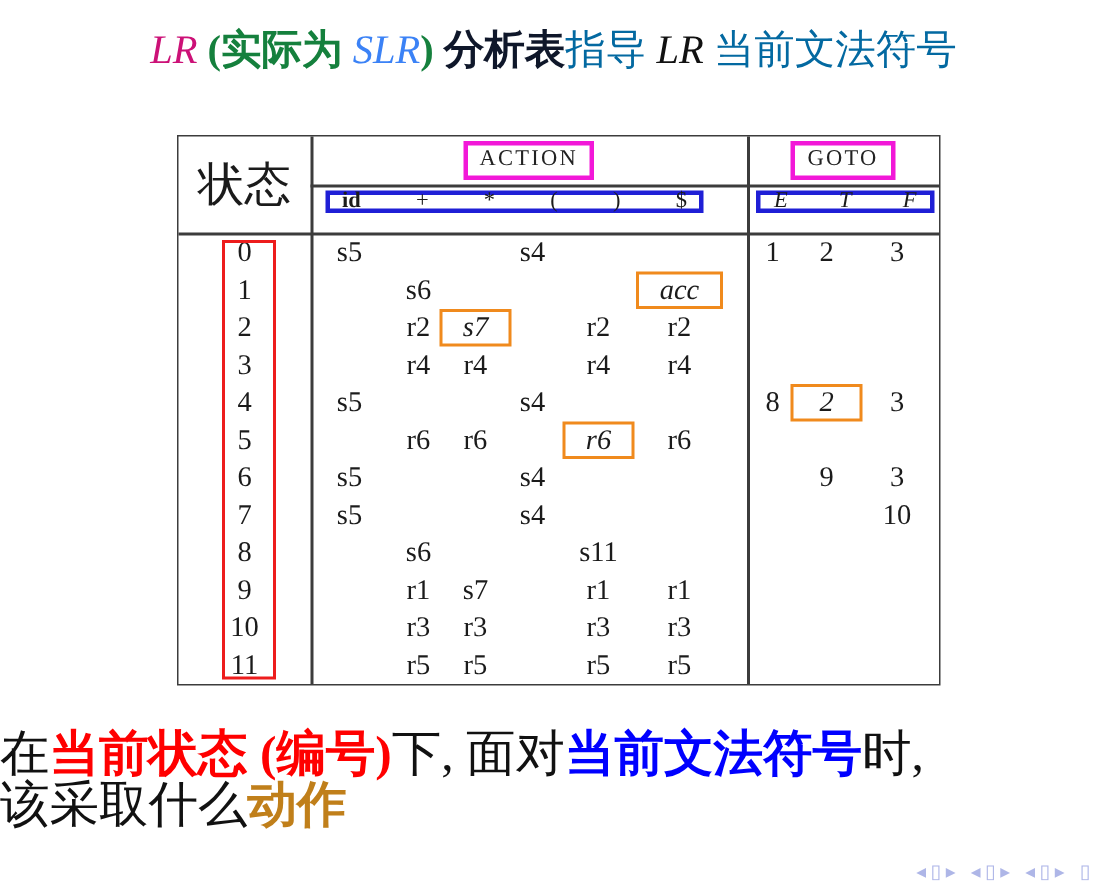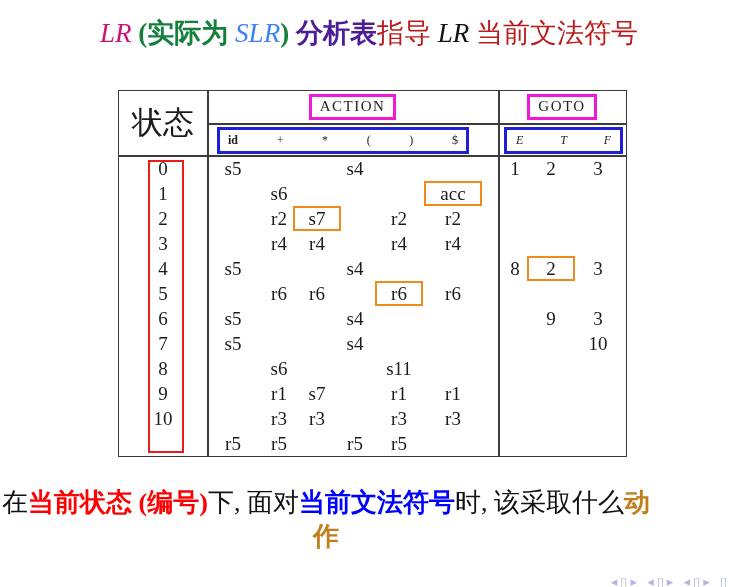--- a/index.html
+++ b/index.html
@@ -2,54 +2,54 @@
 <html><head>
 <meta charset="utf-8">
 <style>
   html,body{margin:0;padding:0;background:#fff;}
   .page{position:relative;width:738px;height:587px;background:#ffffff;overflow:hidden;
         font-family:"Liberation Serif","DejaVu Serif",serif;}
   
   .title{position:absolute;left:0;top:16px;width:738px;text-align:center;
          font-size:27px;line-height:34px;white-space:pre-wrap;color:#111;}
   .t-accent-it{color:#cc1177;font-style:italic;}
-  .t-accent-b{color:#4c1d95;font-weight:bold;}
+  .t-accent-b{color:#0f172a;font-weight:bold;}
   .t-green-b{color:#15803d;font-weight:bold;}
   .t-green-it{color:#3b82f6;font-style:italic;}
-  .t-black{color:#b91c1c;}
+  .t-black{color:#0369a1;}
   .t-black-it{color:#111;font-style:italic;}
   
   .table-area{position:absolute;left:118px;top:90px;width:507px;height:365px;
               border:1.6px solid #3c3c3c;box-sizing:content-box;color:#1b1b1b;}
   .vline{position:absolute;top:0;height:365px;width:1.6px;background:#3c3c3c;}
   .hline{position:absolute;height:1.6px;background:#3c3c3c;}
   .state-header{position:absolute;left:0;top:0;width:88px;height:64px;
                 display:flex;align-items:center;justify-content:center;
                 font-size:31px;}
   .hdr-wrap{position:absolute;top:0;height:32px;display:flex;align-items:center;justify-content:center;}
   .box-magenta{border:3px solid #f218d8;padding:1px 8px 2px;font-size:15px;
                letter-spacing:1.5px;color:#222;background:#fff;}
-  .box-blue{position:absolute;top:36px;height:27px;border:3px solid #1f1fd6;
+  .box-blue{position:absolute;top:36px;height:15px;border:3px solid #1f1fd6;
             box-sizing:border-box;display:flex;align-items:center;
-            justify-content:space-between;font-size:12px;}
+            justify-content:space-between;font-size:15px;}
   .box-blue.terms{left:98px;width:252px;padding:0 8px;}
   .box-blue.nonterms{left:385px;width:119px;padding:0 9px;font-style:italic;}
   .term-id{font-weight:bold;}
   .table-grid{position:absolute;left:0;top:65px;width:507px;height:300px;
               display:grid;grid-template-columns:88px 52px 40px 36px 40px 48px 60px 15px 34px 38px 56px;
               grid-auto-rows:25px;}
   .cell{display:flex;align-items:center;justify-content:center;
         font-size:19px;color:#1b1b1b;}
   .hl-orange{display:inline-flex;align-items:center;justify-content:center;
-             border:2.5px solid #f08a1d;min-width:16px;height:21px;padding:0 14px;}
+             border:2.5px solid #f08a1d;min-width:16px;height:21px;padding:0 14px;font-style:italic;}
   .red-box{position:absolute;left:29px;top:69px;width:36px;height:293px;
            border:2.5px solid #ed1c1c;box-sizing:border-box;pointer-events:none;}
   
-  .caption1{position:absolute;left:0;top:486px;width:652px;text-align:center;
-            font-size:26px;line-height:34px;white-space:pre-wrap;color:#111;}
+  .caption1{position:absolute;left:0;top:486px;width:652px;text-align:left;
+            font-size:33px;line-height:34px;white-space:pre-wrap;color:#111;}
   .caption2{position:absolute;left:0;top:541px;width:738px;text-align:center;
             font-size:25px;line-height:34px;white-space:pre-wrap;color:#111;}
   .c-red{color:#ff0000;font-weight:bold;}
   .c-blue{color:#0000ff;font-weight:bold;}
   .c-orange{color:#c07f1a;font-weight:bold;}
   .c-purple{color:#993399;font-size:21px;letter-spacing:1px;}
   
   .nav-symbols{position:absolute;right:8px;top:574px;font-size:13px;
                letter-spacing:3px;color:#9aa4e2;opacity:.8;
                font-family:"DejaVu Sans",sans-serif;}
@@ -214,20 +214,21 @@
         <div class="cell"></div>
         <div class="cell">r3</div>
         <div class="cell">r3</div>
         <div class="cell"></div>
         <div class="cell">r3</div>
         <div class="cell">r3</div>
         <div class="cell"></div>
         <div class="cell"></div>
         <div class="cell"></div>
         <div class="cell"></div>
+        <div class="cell">11</div>
         <div class="cell"></div>
         <div class="cell">r5</div>
         <div class="cell">r5</div>
         <div class="cell"></div>
         <div class="cell">r5</div>
         <div class="cell">r5</div>
         <div class="cell"></div>
         <div class="cell"></div>
         <div class="cell"></div>
         <div class="cell"></div>

